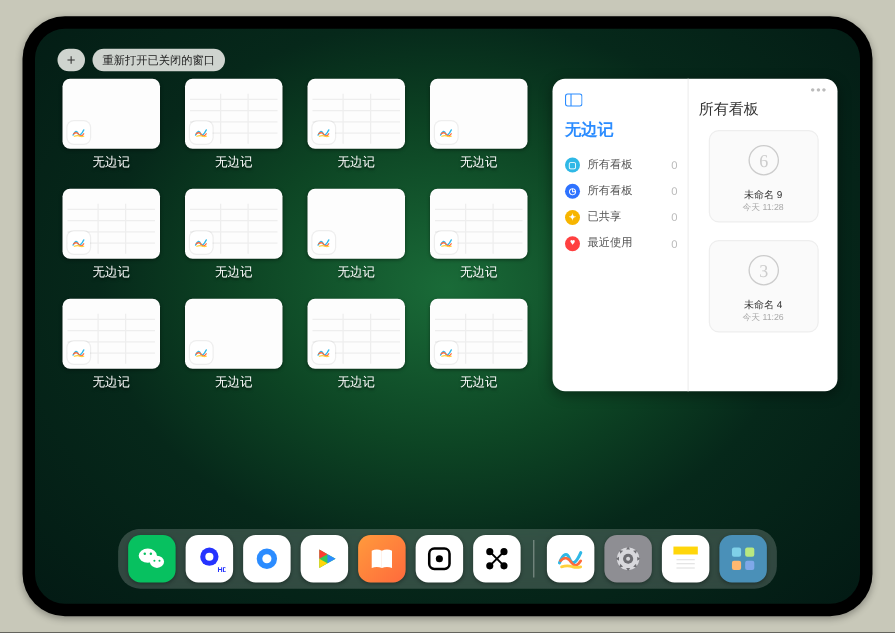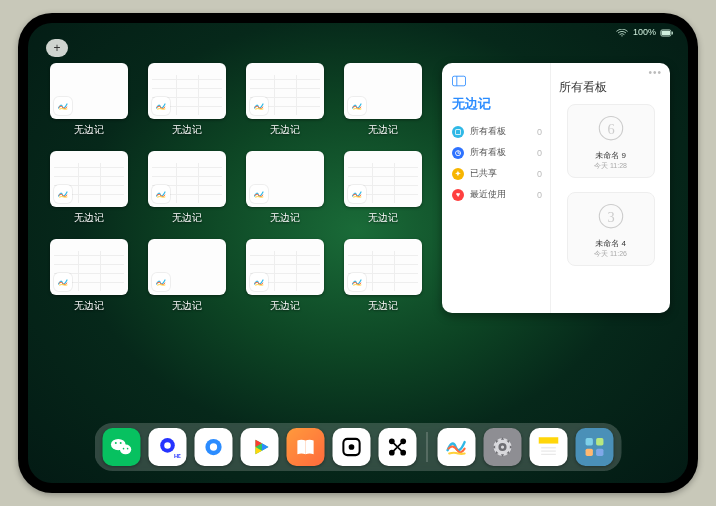--- a/index.html
+++ b/index.html
@@ -47,35 +47,24 @@
   .dock { position:absolute; bottom:12px; left:50%; transform:translateX(-50%); height:48px; padding:5px 8px; background:rgba(255,255,255,.18); border-radius:18px; display:flex; gap:8px; align-items:center; backdrop-filter: blur(4px);}
   .dock-icon{ width:38px; height:38px; border-radius:10px; display:flex; align-items:center; justify-content:center; cursor:pointer; box-shadow:0 1px 3px rgba(0,0,0,.3);}
   .dock-sep{ width:1px; height:30px; background:rgba(255,255,255,.35); margin:0 2px;}
 </style>
 </head>
 <body>
 
 <div class="device">
   <div class="screen">
 
-    <div class="status-bar">
-      <span><svg class="sb-icon" viewBox="0 0 16 10">
-            <path d="M1 3 Q8 -3 15 3 M3 5 Q8 1 13 5 M5 7 Q8 4.5 11 7" stroke="#cfeedd" stroke-width="1" fill="none"></path>
-            <circle cx="8" cy="8.5" r="0.8" fill="#cfeedd"></circle>
-          </svg></span>
-      <span class="txt">100%</span>
-      <span><svg class="sb-icon" viewBox="0 0 18 10">
-            <rect x="1" y="1" width="13" height="8" rx="2" stroke="#cfeedd" fill="none"></rect>
-            <rect x="2" y="2" width="11" height="6" rx="1" fill="#cfeedd"></rect>
-            <rect x="15" y="3" width="1.5" height="4" rx="0.7" fill="#cfeedd"></rect>
-          </svg></span>
-    </div>
 
     <div class="topbar">
       <div class="plus-btn">+</div>
+      <div class="reopen-pill">重新打开已关闭的窗口</div>
     </div>
 
     <div class="canvas">
       <div class="grid" id="grid">
           <div class="win-thumb">
             <div class="thumb-box blank">
               <div class="appicon">
                 <svg viewBox="0 0 24 24">
                   <path d="M3 16 Q8 6 11 14 Q14 20 20 8" stroke="#2fb8e6" stroke-width="2.4" fill="none" stroke-linecap="round"></path>
                   <path d="M4 14 Q9 10 13 16 Q16 20 20 14" stroke="#ff6a3c" stroke-width="2" fill="none" stroke-linecap="round"></path>

